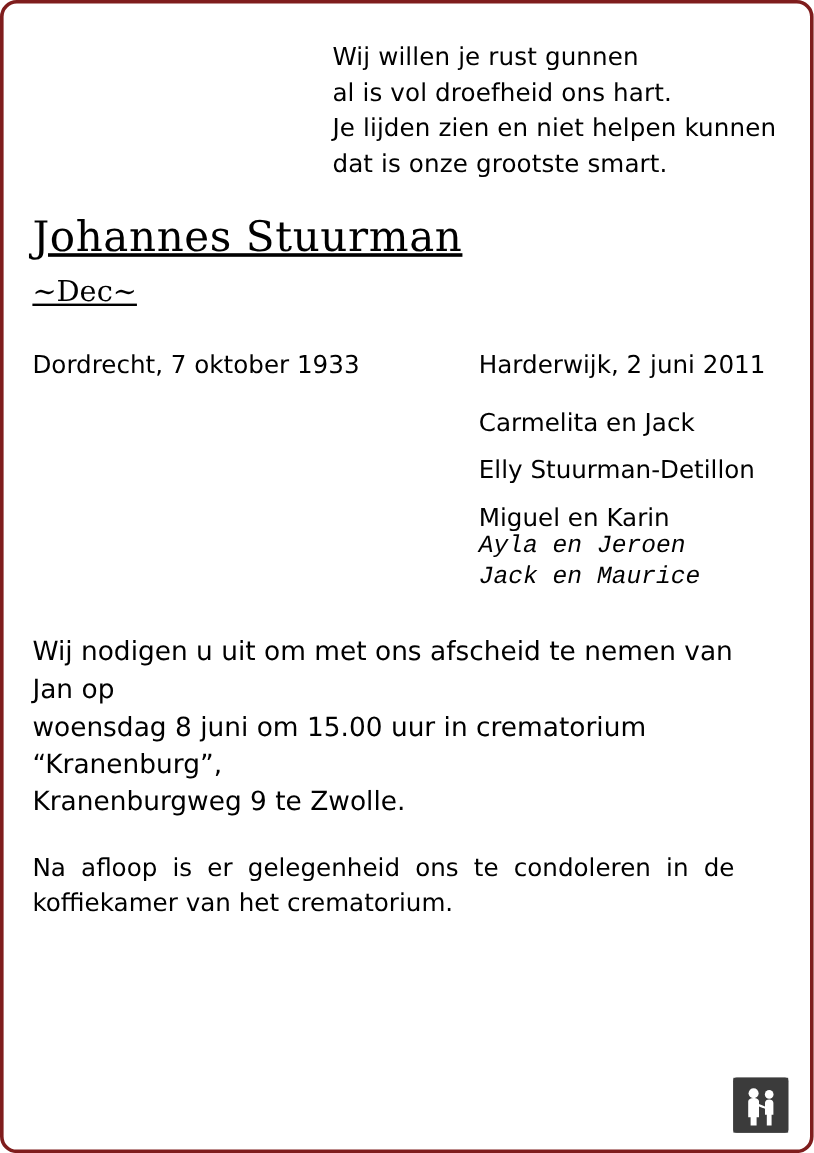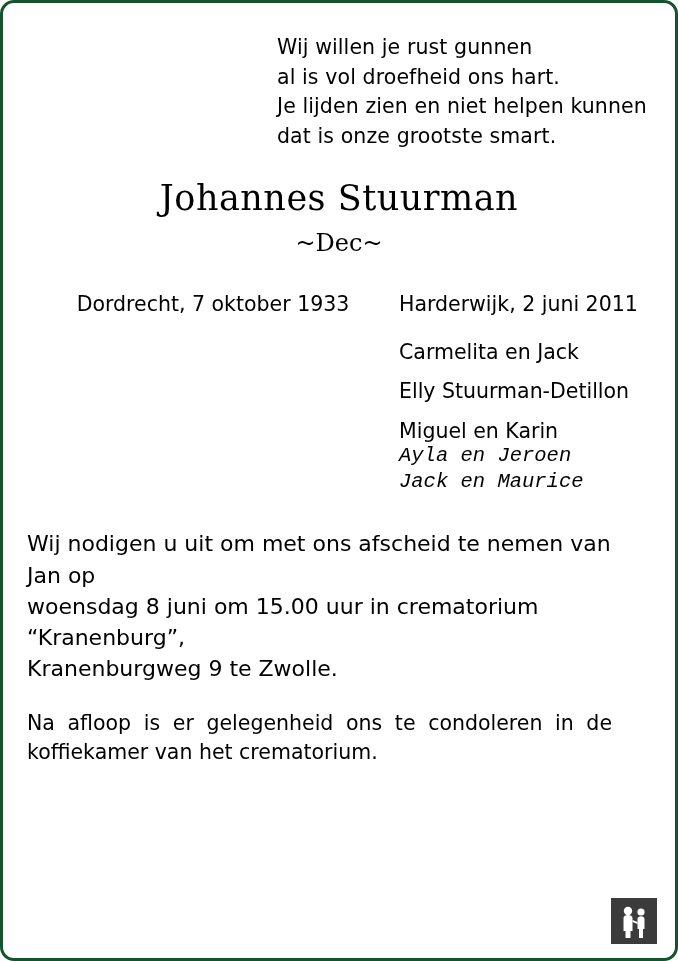--- a/index.html
+++ b/index.html
@@ -12,21 +12,21 @@
     height: 961px;
     font-family: "DejaVu Sans", sans-serif;
     color: #000000;
     overflow: hidden;
   }
   .card {
     position: relative;
     box-sizing: border-box;
     width: 678px;
     height: 961px;
-    border: 3px solid #14532d;
+    border: 3px solid #7f1d1d;
     border-radius: 14px;
     background: #ffffff;
     padding: 22px 24px 26px 24px;
   }
 
   .poem {
     margin-top: 8px;
     margin-left: 250px;
     font-size: 20.5px;
     line-height: 1.44;
@@ -35,22 +35,23 @@
   }
 
   .intro {
     margin-top: 26px;
     font-size: 20.5px;
     line-height: 1.42;
     letter-spacing: 0.05px;
   }
 
   .name-block {
-    text-align: center;
+    text-align: left;
     margin-top: 28px;
+    text-decoration: underline;
   }
   .name {
     font-family: "DejaVu Serif", serif;
     font-size: 35px;
     letter-spacing: 0.5px;
     line-height: 1.1;
   }
   .nickname {
     font-family: "DejaVu Serif", serif;
     font-size: 24px;
@@ -59,21 +60,20 @@
   }
 
   .dates {
     display: flex;
     margin-top: 36px;
     font-size: 20.5px;
   }
   .dates .birth {
     width: 372px;
     flex: 0 0 372px;
-    text-align: center;
   }
   .dates .death {
     flex: 1 1 auto;
   }
 
   .survivors {
     margin-top: 26px;
     margin-left: 372px;
     font-size: 20.5px;
     line-height: 1.0;

